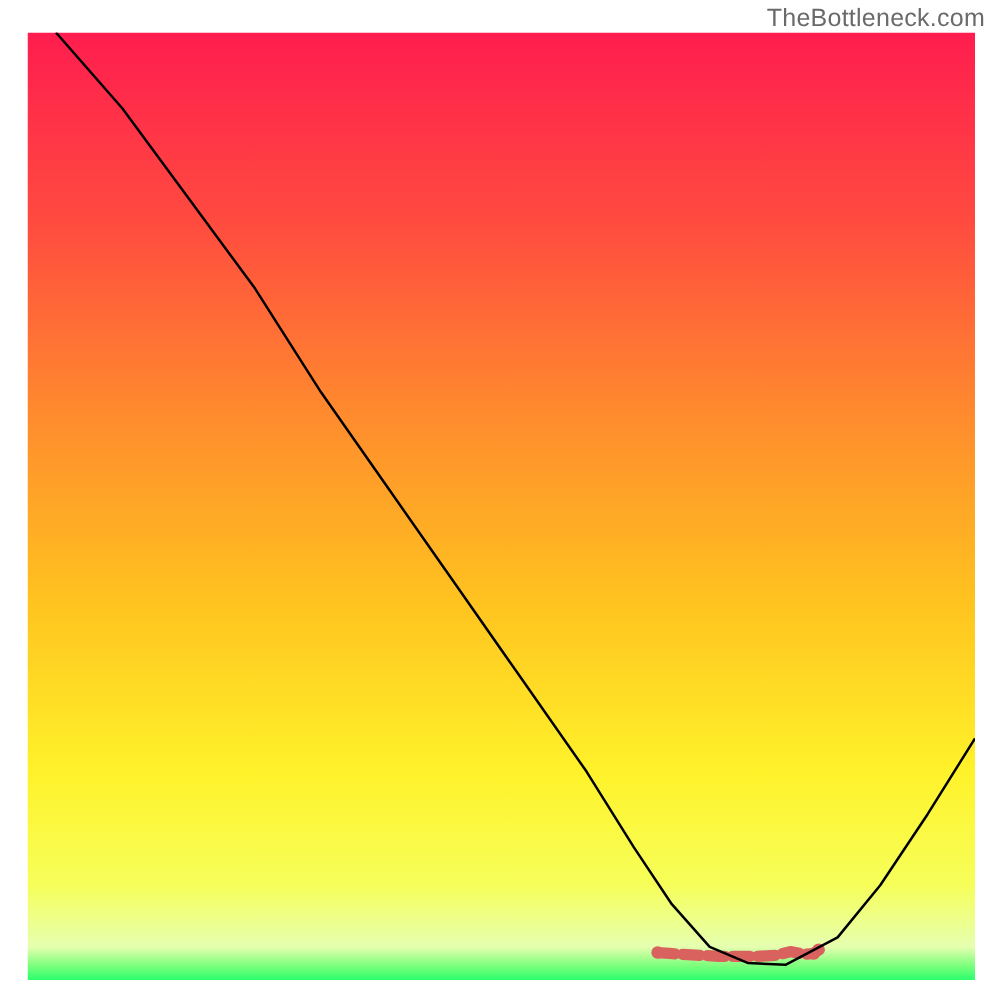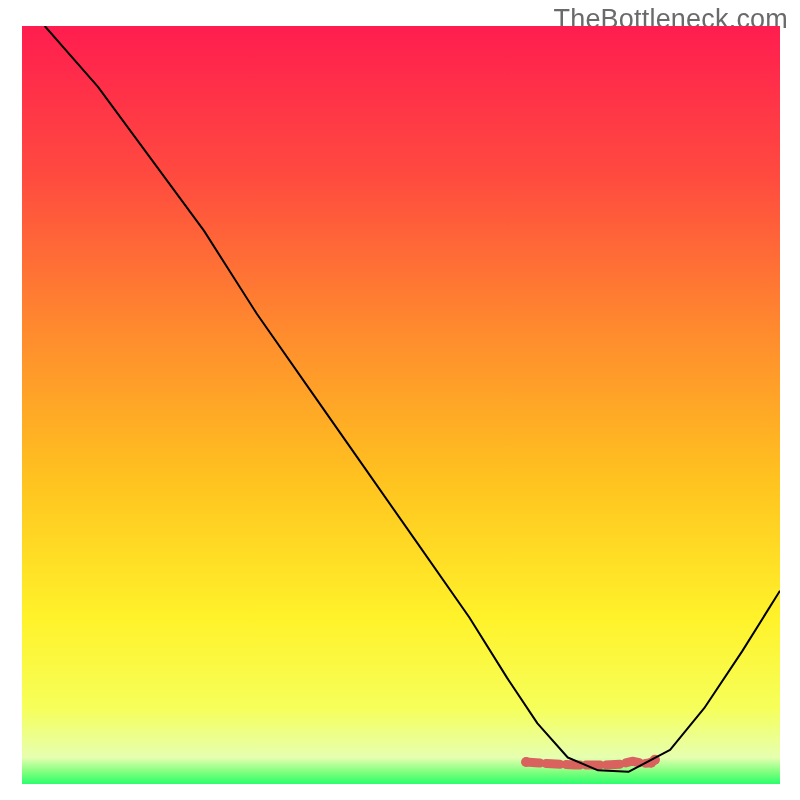--- a/index.html
+++ b/index.html
@@ -15,21 +15,21 @@
   .chart-container {
     position: relative;
     width: 800px;
     height: 800px;
   }
 
   .attribution {
     position: absolute;
     top: 4px;
     right: 12px;
-    font-size: 27px;
+    font-size: 20px;
     font-weight: 500;
     color: #6a6a6a;
     letter-spacing: 0.2px;
   }
 
   .plot-area {
     position: absolute;
     left: 22px;
     top: 26px;
     width: 758px;

